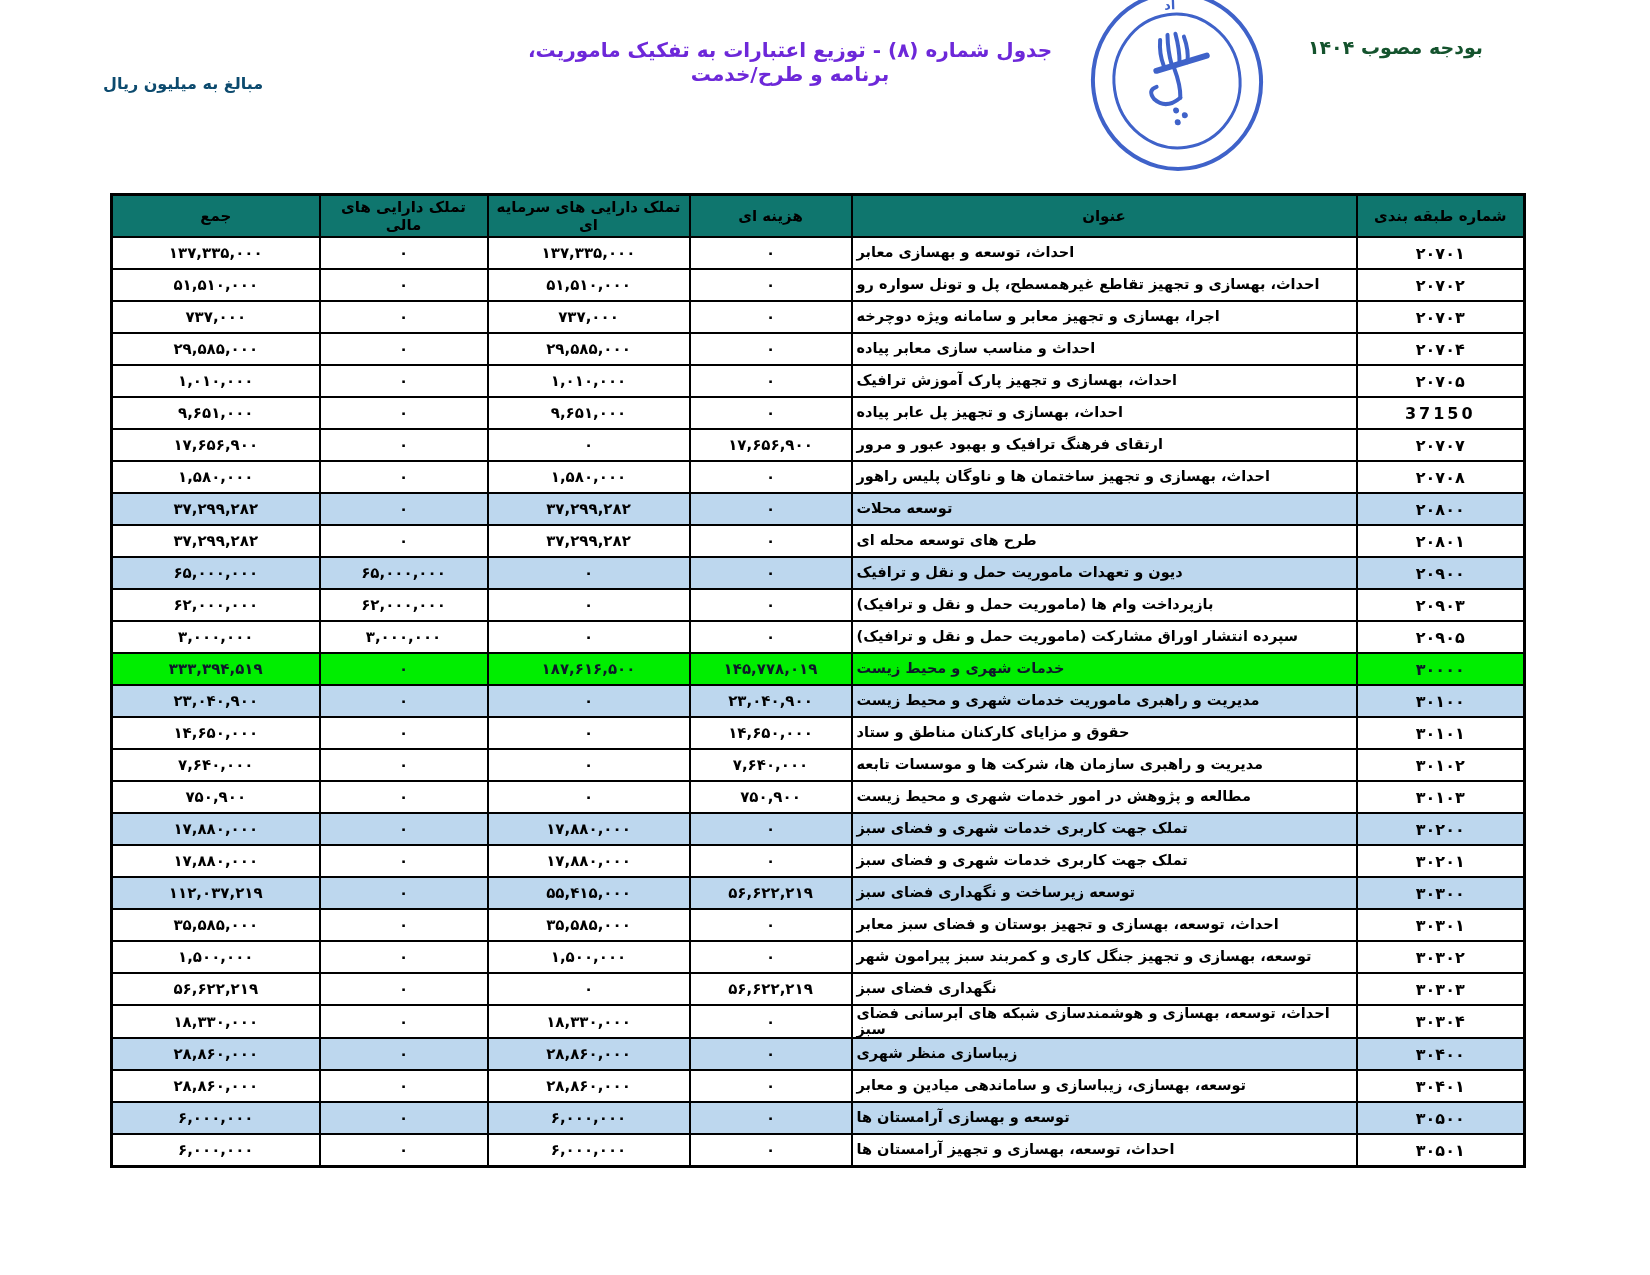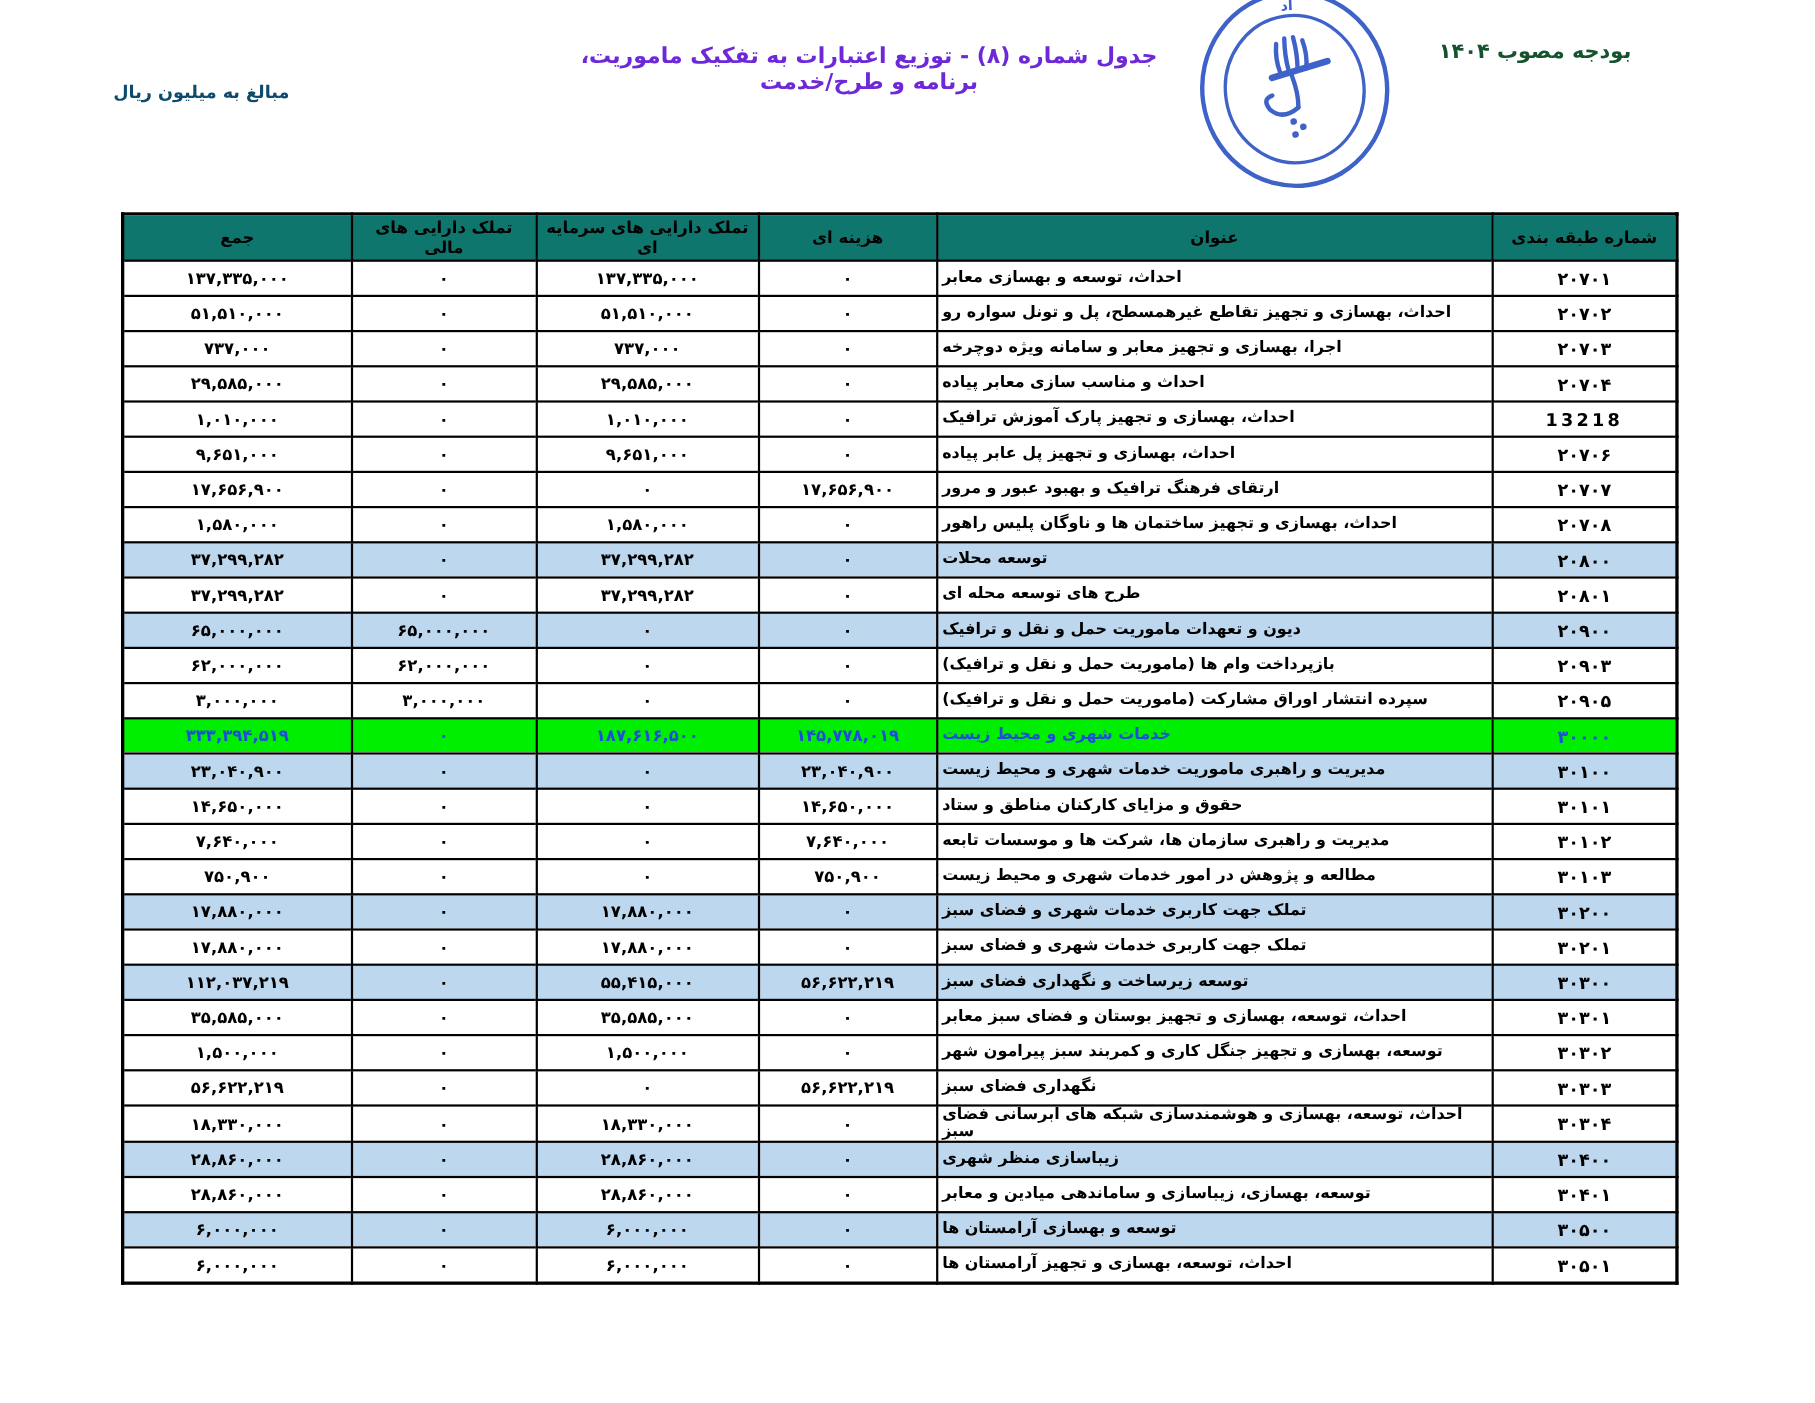--- a/index.html
+++ b/index.html
@@ -16,21 +16,21 @@
 
   
   table.budget{position:absolute;top:193px;left:110px;width:1413px;border-collapse:collapse;border:3px solid #000;table-layout:fixed;direction:rtl;}
   table.budget th, table.budget td{border:2px solid #000;padding:0 4px;overflow:hidden;}
   table.budget th{height:40px;background:#0f766e;font-size:15px;font-weight:bold;text-align:center;color:#000;}
   table.budget td{height:30px;font-weight:bold;color:#000;}
   td.code{text-align:center;font-size:16px;letter-spacing:3px;}
   td.title{text-align:left;font-size:14.5px;line-height:15.5px;padding-right:5px;}
   td.num{text-align:center;font-size:15px;}
   tr.blue td{background:#bdd7ee;}
-  tr.green td{background:#00ee00;color:#1d4ed8;}
+  tr.green td{background:#00ee00;color:#0f172a;}
 </style>
 </head>
 <body>
 
 <div id="page">
 
   <div class="hdr-budget">بودجه مصوب ۱۴۰۴</div>
 
   <div class="hdr-title">جدول شماره (۸) -  توزیع اعتبارات به تفکیک ماموریت، برنامه و طرح/خدمت</div>
 
@@ -107,29 +107,29 @@
     </tr>
         <tr>
       <td class="code">۲۰۷۰۴</td>
       <td class="title">احداث و مناسب سازی معابر پیاده</td>
       <td class="num">۰</td>
       <td class="num">۲۹,۵۸۵,۰۰۰</td>
       <td class="num">۰</td>
       <td class="num">۲۹,۵۸۵,۰۰۰</td>
     </tr>
         <tr>
-      <td class="code">13218</td>
+      <td class="code">۲۰۷۰۵</td>
       <td class="title">احداث، بهسازی و تجهیز  پارک آموزش ترافیک</td>
       <td class="num">۰</td>
       <td class="num">۱,۰۱۰,۰۰۰</td>
       <td class="num">۰</td>
       <td class="num">۱,۰۱۰,۰۰۰</td>
     </tr>
         <tr>
-      <td class="code">۲۰۷۰۶</td>
+      <td class="code">37150</td>
       <td class="title">احداث، بهسازی و تجهیز پل عابر پیاده</td>
       <td class="num">۰</td>
       <td class="num">۹,۶۵۱,۰۰۰</td>
       <td class="num">۰</td>
       <td class="num">۹,۶۵۱,۰۰۰</td>
     </tr>
         <tr>
       <td class="code">۲۰۷۰۷</td>
       <td class="title">ارتقای فرهنگ ترافیک و بهبود عبور و مرور</td>
       <td class="num">۱۷,۶۵۶,۹۰۰</td>

